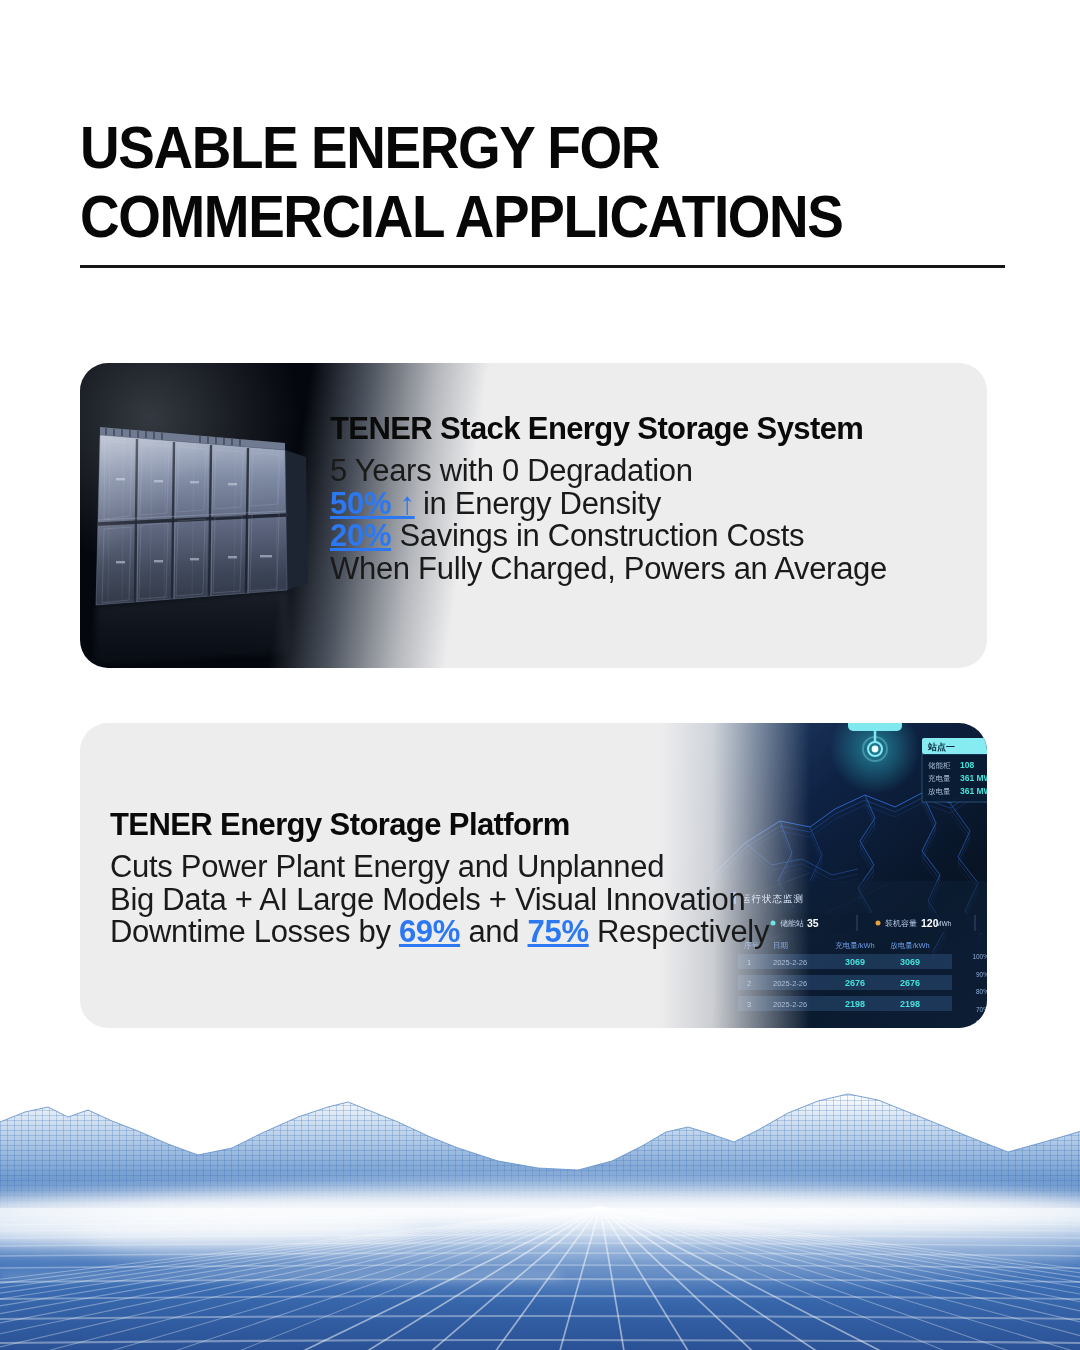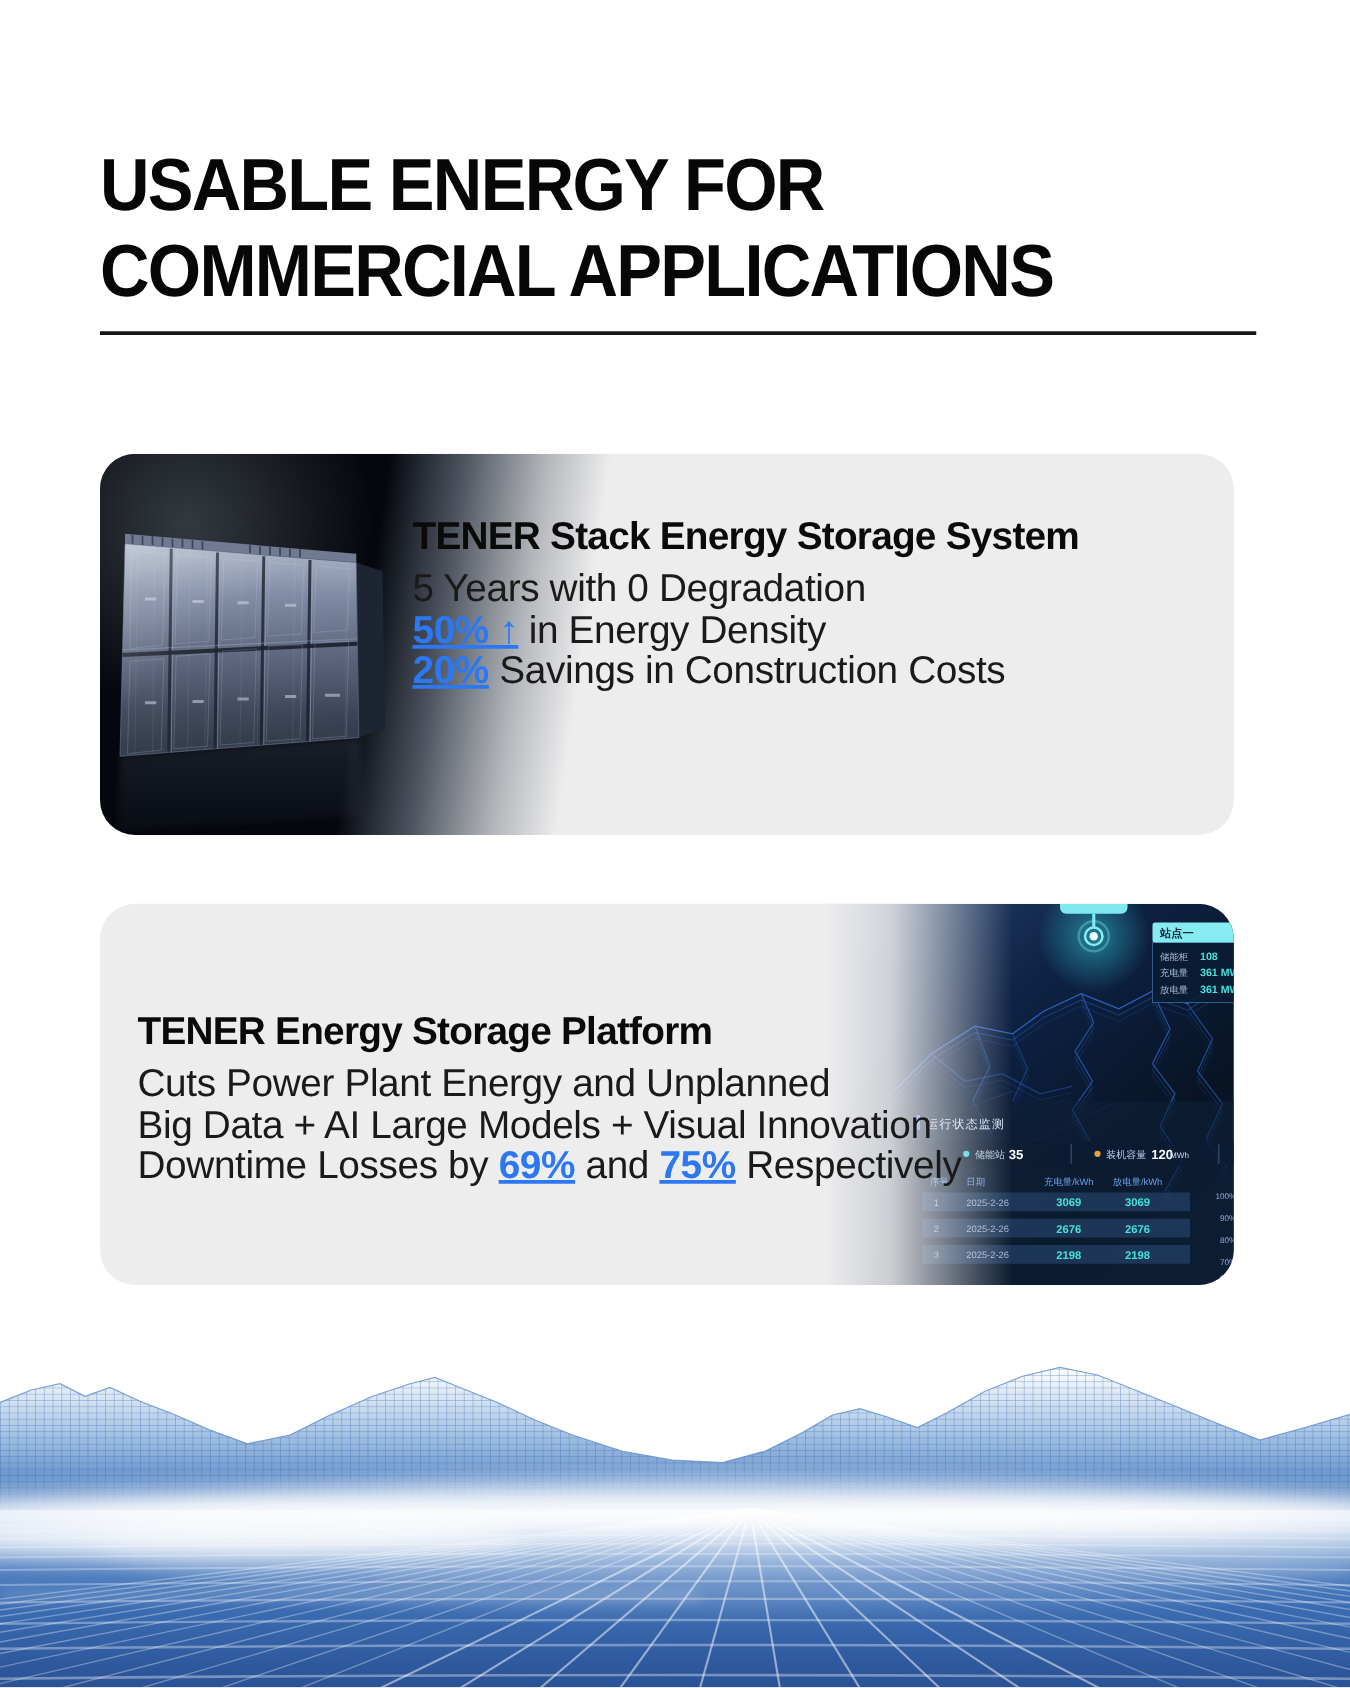--- a/index.html
+++ b/index.html
@@ -150,20 +150,21 @@
         </g>
         <polygon points="20,72 205,87 207,227 16,242" fill="url(#faceLight)"></polygon>
         <polygon points="16,242 207,227 209,290 14,302" fill="url(#faceGrad)" opacity="0.14" filter="url(#softBlur)"></polygon>
       </g>
     </svg>
     <div class="c1-text">
       <h2>TENER Stack Energy Storage System</h2>
       <p>5 Years with 0 Degradation</p>
       <p><span class="accent">50% ↑</span><span> in Energy Density</span></p>
       <p><span class="accent">20%</span><span> Savings in Construction Costs</span></p>
+      <p>When Fully Charged, Powers an Average</p>
     </div>
   </section>
 
   <section class="card" id="card2">
     <svg class="dash-svg" viewBox="0 0 340 305" aria-hidden="true">
       <defs>
         <linearGradient id="dashbg" x1="0" y1="0" x2="1" y2="1">
           <stop offset="0" stop-color="#2a4a74"></stop>
             <stop offset="0.35" stop-color="#0e2244"></stop>
           <stop offset="0.7" stop-color="#081424"></stop>

